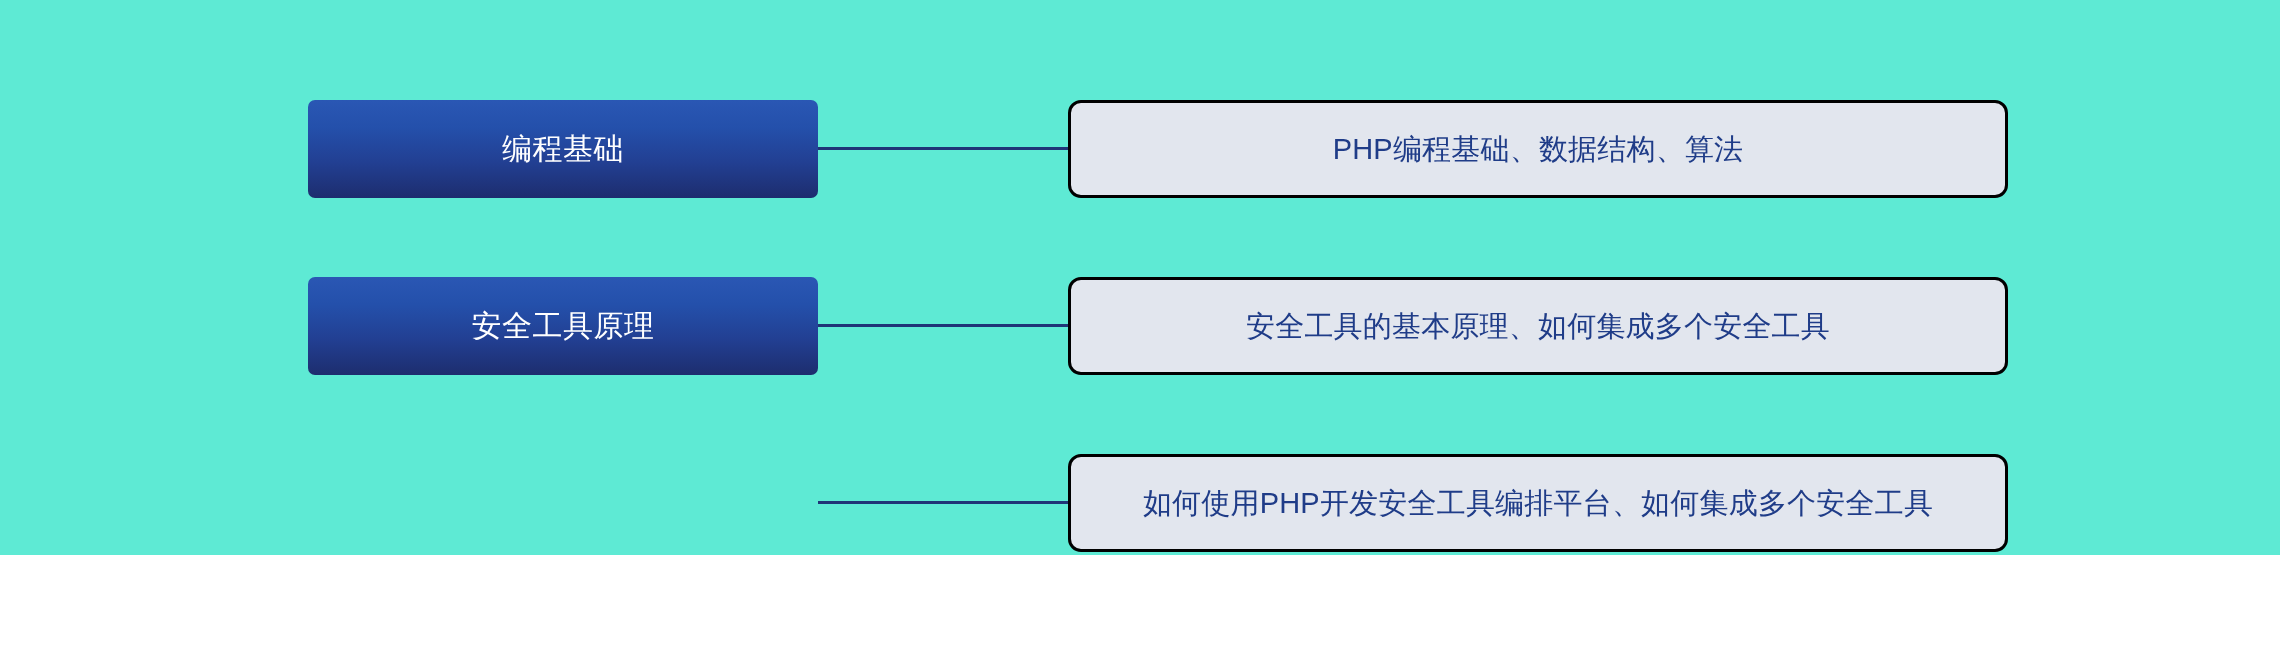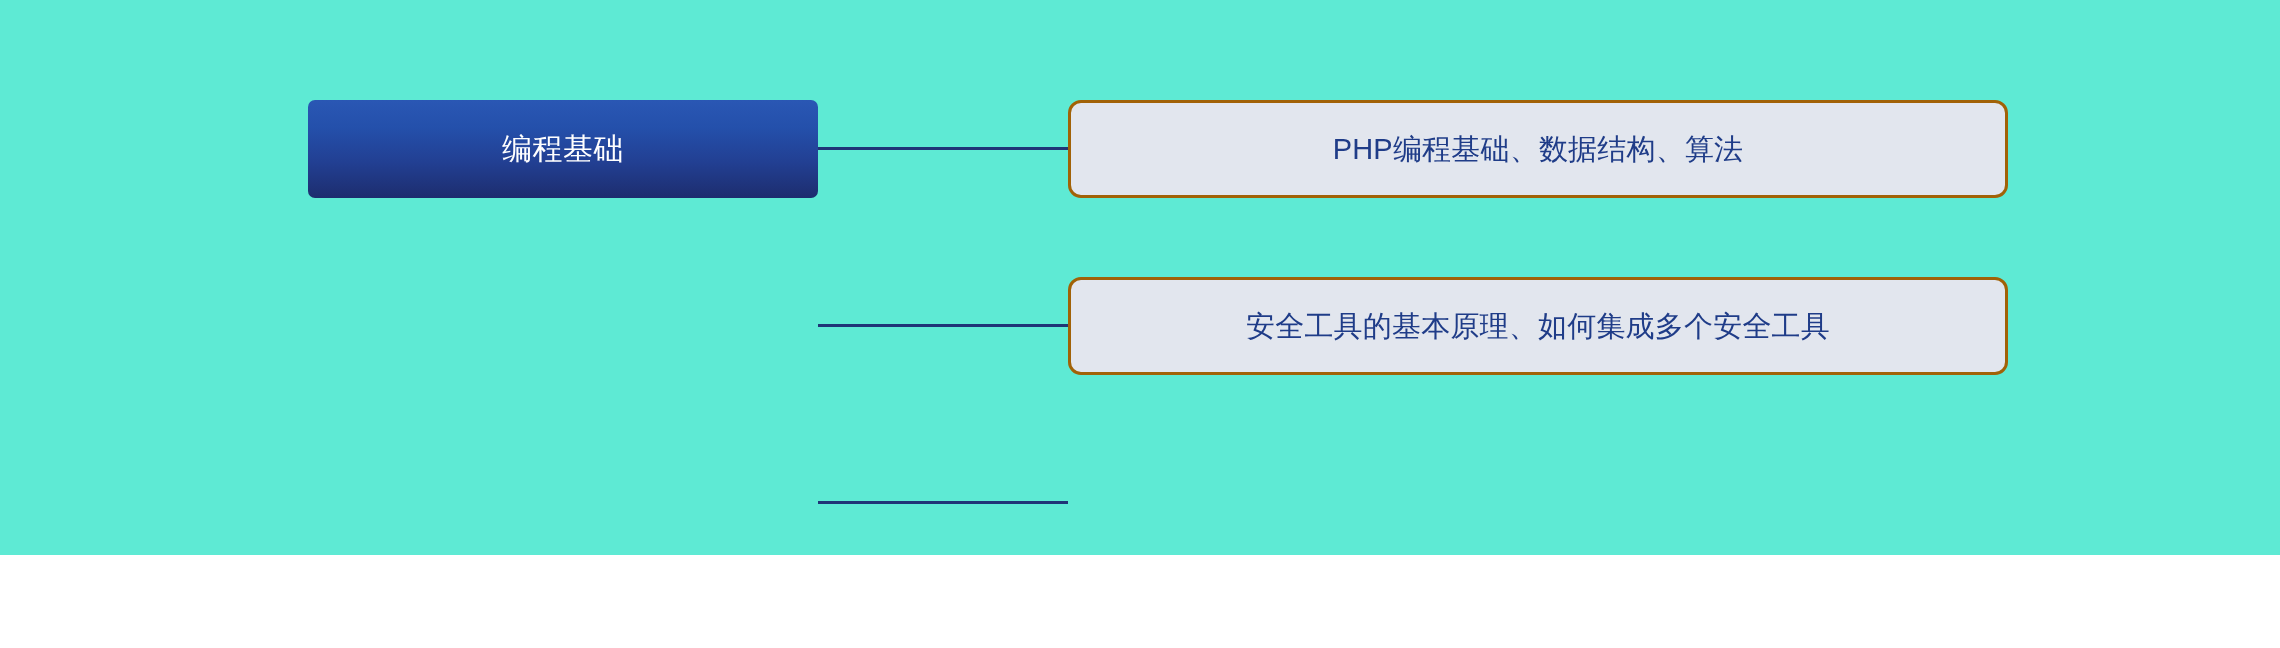--- a/index.html
+++ b/index.html
@@ -71,21 +71,21 @@
   }
 
   
   .node-right {
     position: absolute;
     left: 1068px;
     top: 0;
     width: 940px;
     height: 98px;
     box-sizing: border-box;
-    border: 3px solid #a16207;
+    border: 3px solid #000000;
     border-radius: 13px;
     background: #e2e6ee;
     display: flex;
     align-items: center;
     justify-content: center;
     padding: 0 22px;
   }
 
   .node-right-label {
     color: #1f3c88;
@@ -105,23 +105,29 @@
     <div class="node-left">
       <span class="node-left-label">编程基础</span>
     </div>
     <div class="connector"></div>
     <div class="node-right">
       <span class="node-right-label">PHP编程基础、数据结构、算法</span>
     </div>
   </div>
 
   <div class="row row-1">
+    <div class="node-left">
+      <span class="node-left-label">安全工具原理</span>
+    </div>
     <div class="connector"></div>
     <div class="node-right">
       <span class="node-right-label">安全工具的基本原理、如何集成多个安全工具</span>
     </div>
   </div>
 
   <div class="row row-2">
     <div class="connector"></div>
+    <div class="node-right">
+      <span class="node-right-label">如何使用PHP开发安全工具编排平台、如何集成多个安全工具</span>
+    </div>
   </div>
 
 </div>
 
 </body></html>

